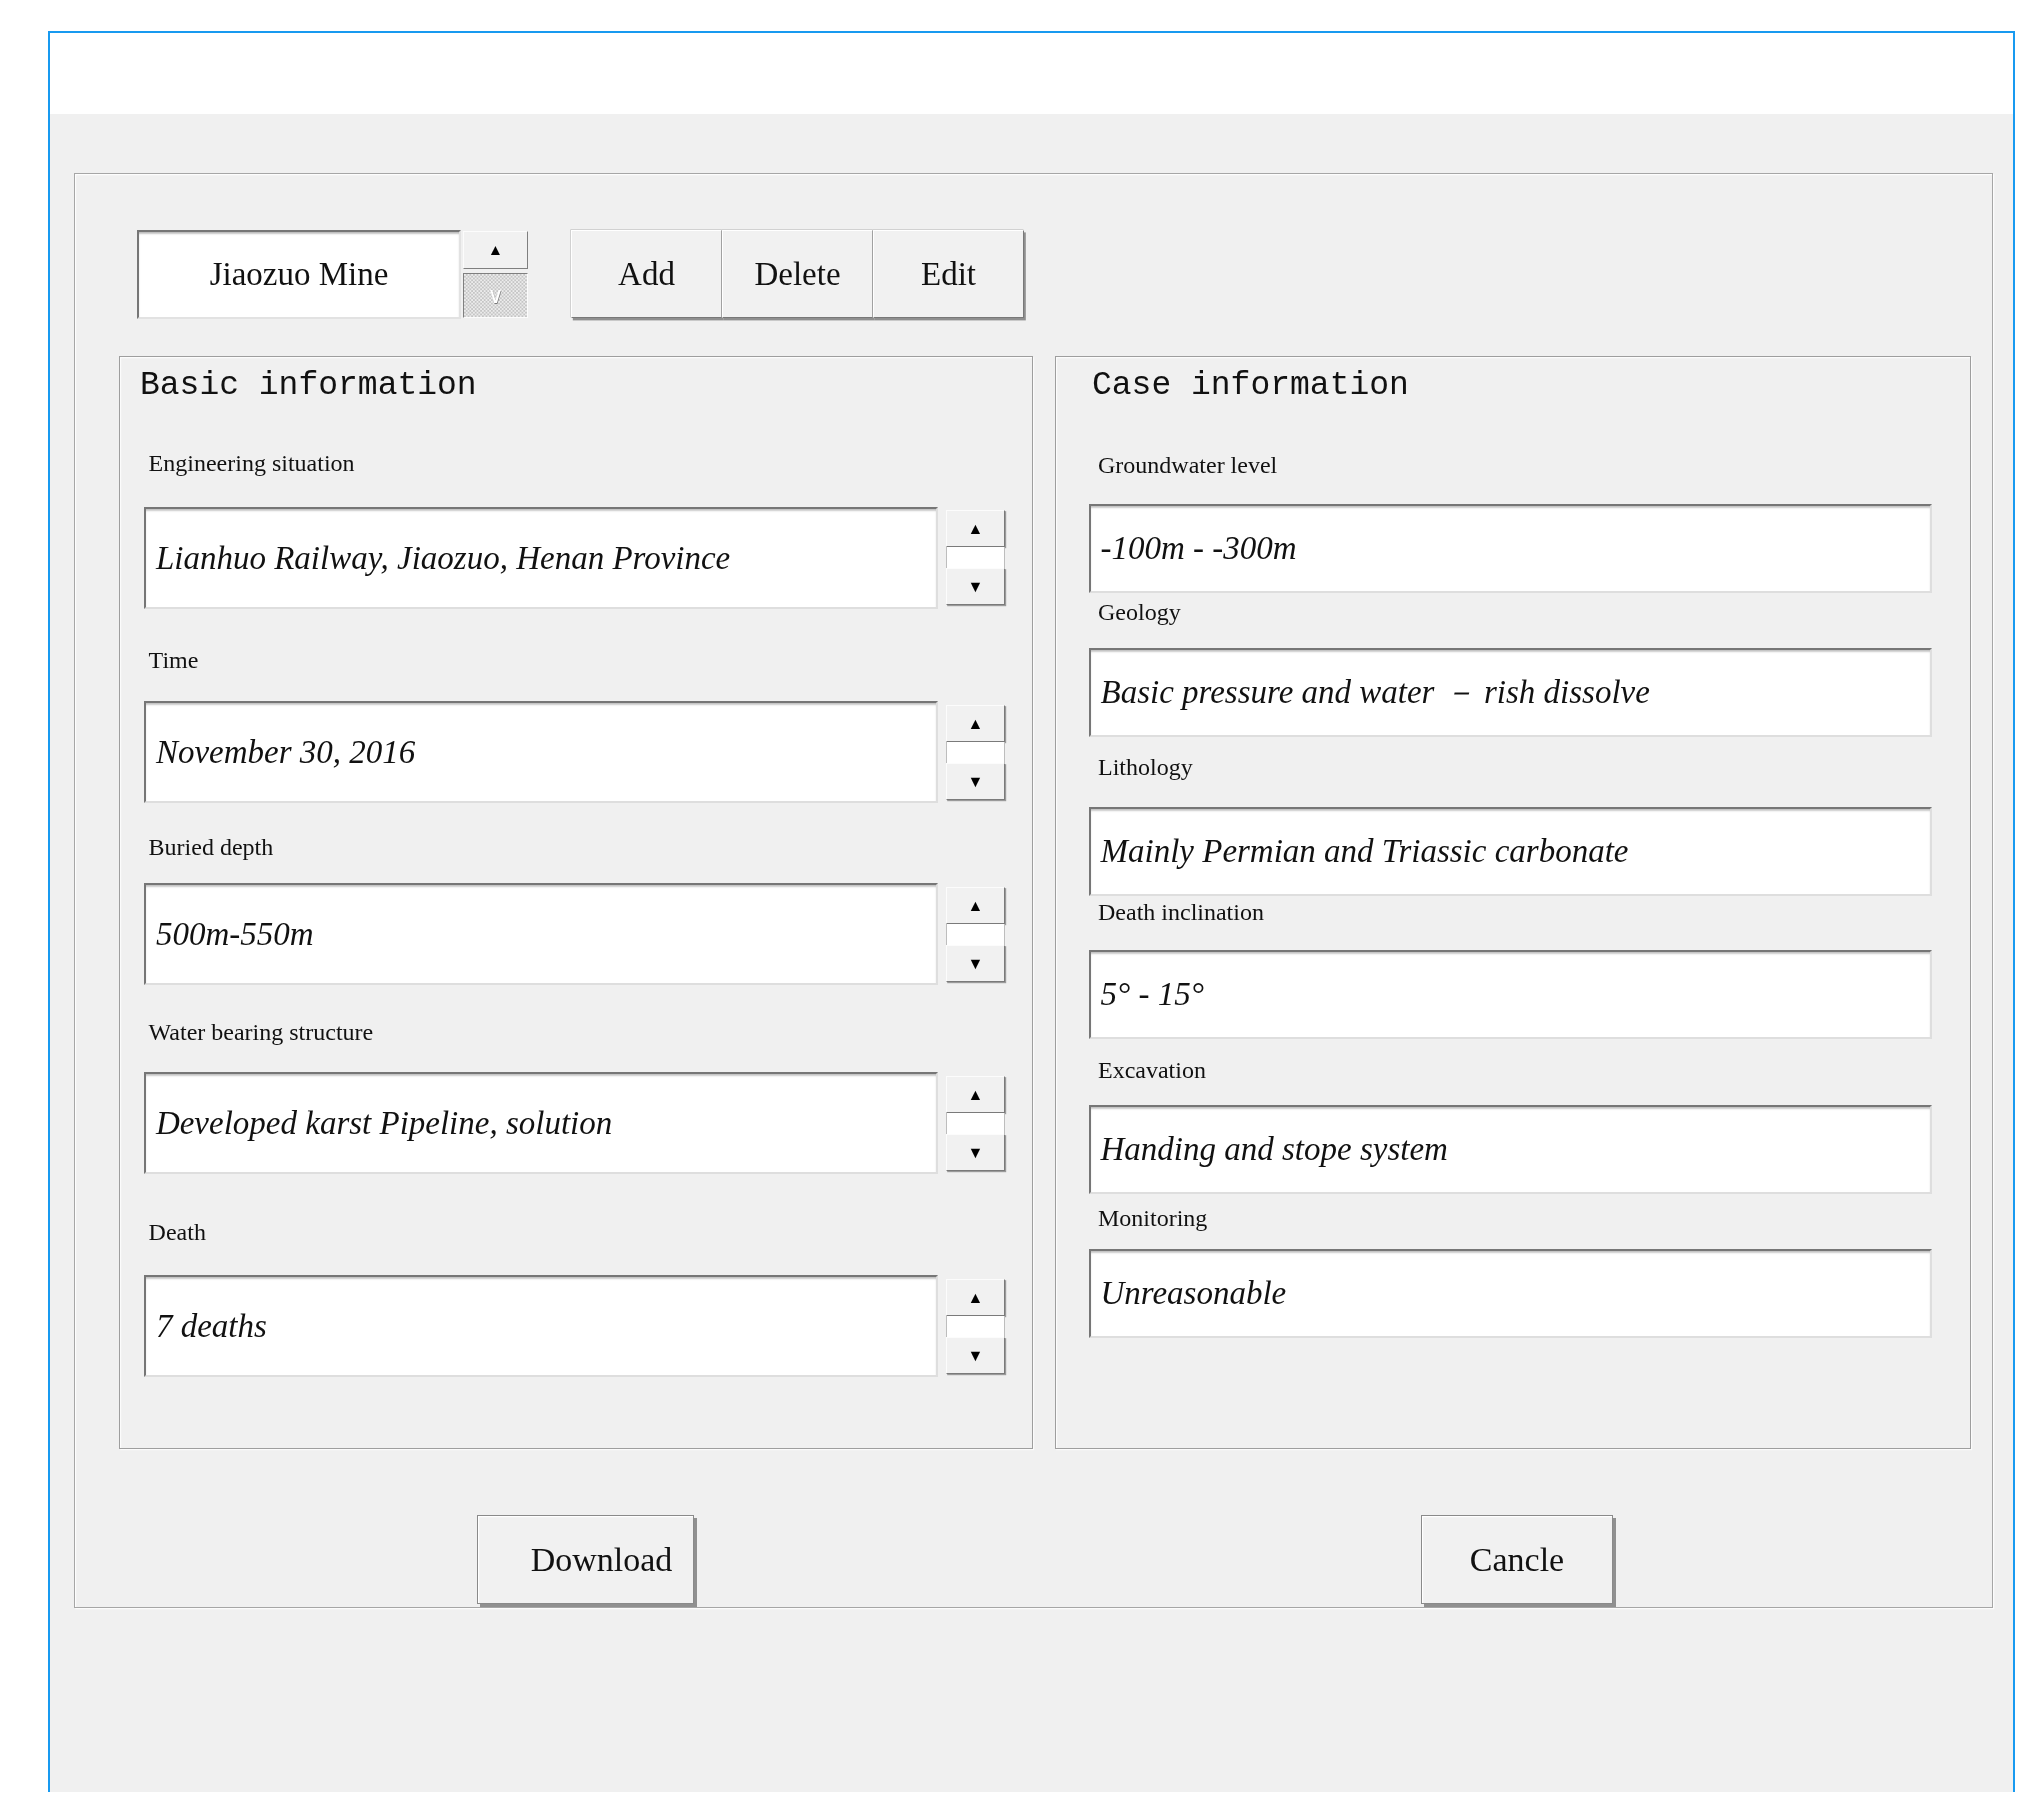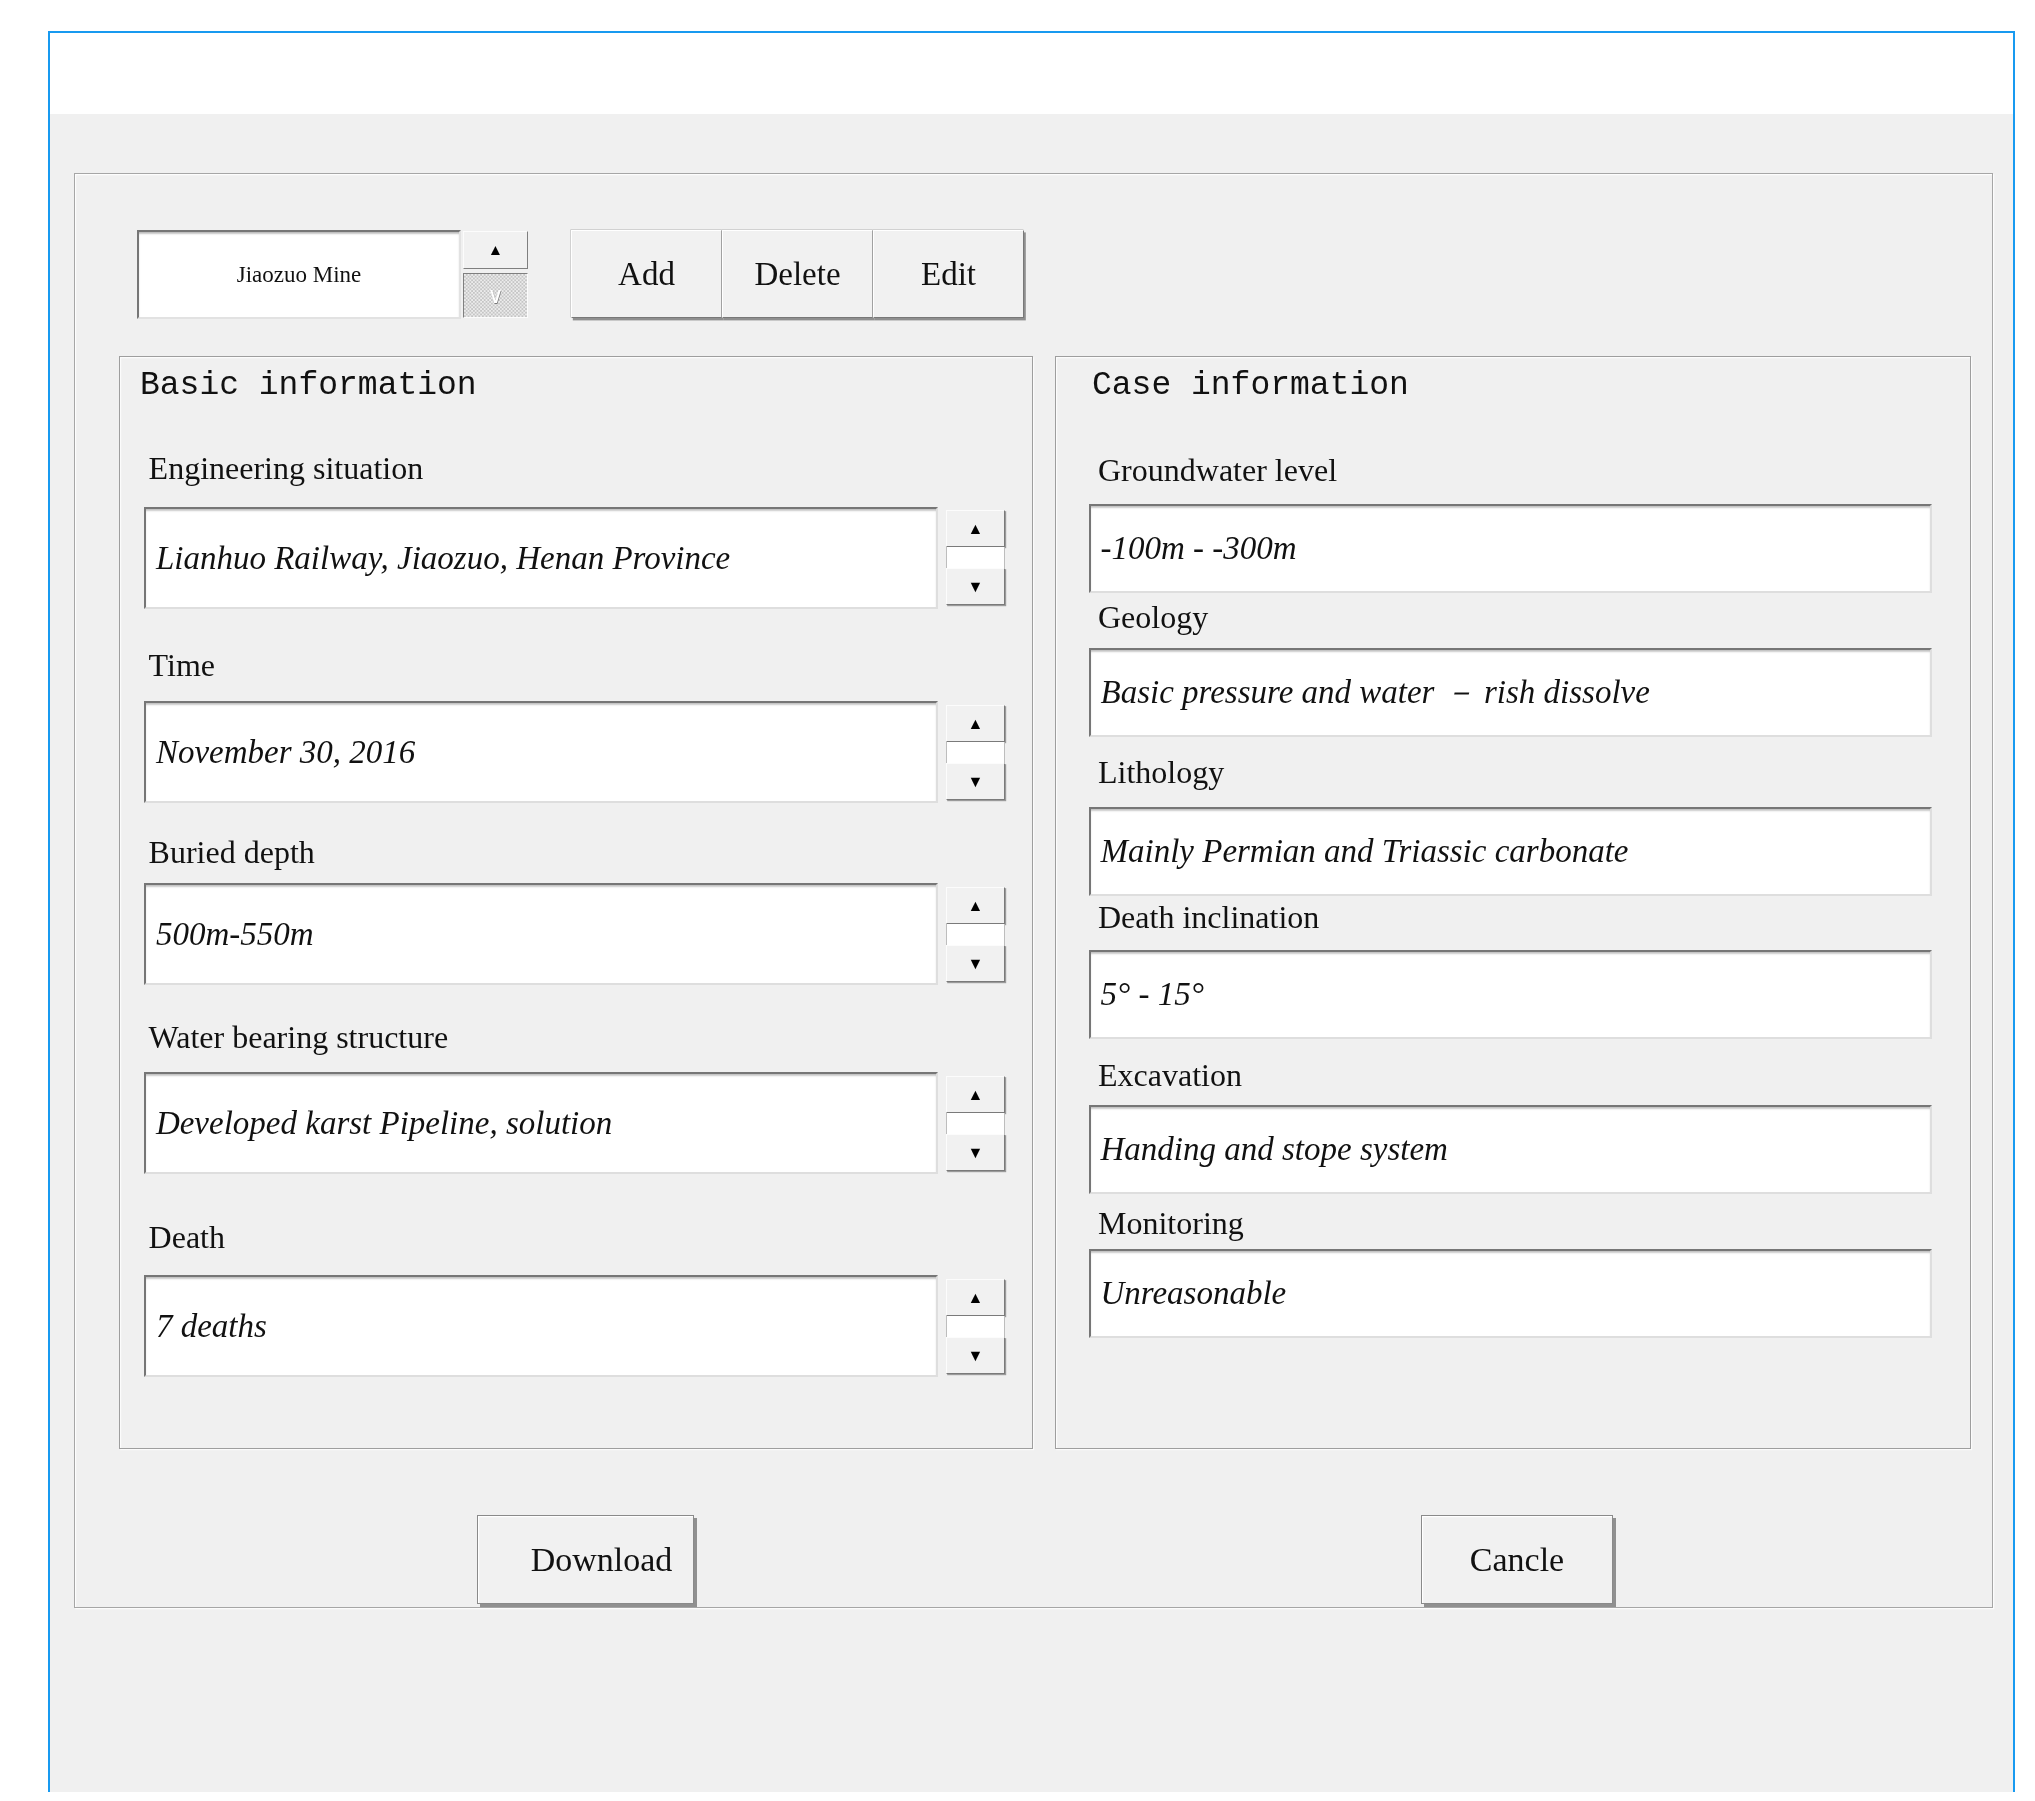--- a/index.html
+++ b/index.html
@@ -18,41 +18,41 @@
   .ctrl-close{right:18px;}
   .glyph-min{width:27px;height:3px;background:#333;margin-top:8.3px;}
   .glyph-max{width:24px;height:28.6px;border:3px solid #333;box-sizing:border-box;}
   .glyph-close{font-size:36px;color:#222;font-family:"DejaVu Sans",sans-serif;line-height:1;}
 
   
   .client{position:absolute;left:0;top:81px;width:100%;height:1678px;background:#f0f0f0;}
   .frame{position:absolute;left:24px;top:59px;width:1919px;height:1435px;border:1.8px solid #a6a6a6;box-sizing:border-box;box-shadow:1.2px 1.2px 0 #fcfcfc, inset 1.2px 1.2px 0 rgba(255,255,255,.85);}
 
   
-  .combo{position:absolute;left:87px;top:116px;width:324px;height:89px;background:#fff;border:2.4px solid;border-color:#767676 #e2e2e2 #e2e2e2 #767676;box-sizing:border-box;box-shadow:inset 0 2.4px 1.8px -0.6px rgba(0,0,0,.28);display:flex;align-items:center;justify-content:center;font-size:23px;}
+  .combo{position:absolute;left:87px;top:116px;width:324px;height:89px;background:#fff;border:2.4px solid;border-color:#767676 #e2e2e2 #e2e2e2 #767676;box-sizing:border-box;box-shadow:inset 0 2.4px 1.8px -0.6px rgba(0,0,0,.28);display:flex;align-items:center;justify-content:center;font-size:33px;}
   .combo-spin{position:absolute;left:413px;top:117px;width:65px;height:87px;display:flex;flex-direction:column;}
   .combo-spin .up{flex:0 0 38px;background:#f1f1f1;border:1.8px solid;border-color:#fcfcfc #7f7f7f #7f7f7f #fcfcfc;box-sizing:border-box;display:flex;align-items:center;justify-content:center;font-size:15.5px;color:#000;}
   .combo-spin .gap{flex:0 0 3.6px;}
   .combo-spin .down{flex:1 1 auto;background:repeating-conic-gradient(#c5c5c5 0% 25%, #ececec 0% 50%) 0 0/3.6px 3.6px;border:1.8px solid;border-color:#7f7f7f #fcfcfc #fcfcfc #7f7f7f;box-sizing:border-box;display:flex;align-items:center;justify-content:center;}
   .combo-spin .down span{color:#fff;font-size:22.6px;font-family:"DejaVu Sans",sans-serif;text-shadow:0.6px 0.6px 0.6px #777;line-height:.8;}
   .topbtn{position:absolute;top:116px;height:88px;background:#f1f1f1;border:1.8px solid;border-color:#ffffff #787878 #787878 #ffffff;box-sizing:border-box;box-shadow:1.8px 2.4px 0 #8f8f8f, -0.6px -0.6px 0 #bdbdbd;display:flex;align-items:center;justify-content:center;font-size:33px;}
   .btn-add{left:521px;width:151px;}
   .btn-delete{left:672px;width:151px;}
   .btn-edit{left:823px;width:151px;}
 
   
   .group{position:absolute;top:242px;height:1093px;border:1.8px solid #9e9e9e;box-sizing:border-box;box-shadow:1.2px 1.2px 0 #fbfbfb, inset 1.2px 1.2px 0 rgba(255,255,255,.8);}
   .group-basic{left:69px;width:914px;}
   .group-case{left:1005px;width:916px;}
   .group-title{position:absolute;top:10px;font-size:33px;font-family:Liberation Mono, monospace;}
   .group-basic .group-title{left:20px;}
   .group-case .group-title{left:36px;}
 
   
-  .flabel{position:absolute;font-size:32px;white-space:nowrap;}
+  .flabel{position:absolute;font-size:24px;white-space:nowrap;}
   .fbox{position:absolute;background:#fff;border:2.4px solid;border-color:#767676 #dedede #dedede #767676;box-sizing:border-box;box-shadow:inset 0 2.4px 1.8px -0.6px rgba(0,0,0,.25);display:flex;align-items:center;font-size:33px;}
   .fbox .val{padding-left:9.5px;white-space:nowrap;font-style:italic;}
   .group-basic .flabel{left:28.6px;}
   .group-basic .fbox{left:24.4px;width:794px;height:102px;}
   .group-case .flabel{left:42px;}
   .group-case .fbox{left:33px;width:843px;height:89px;}
 
   
   .spin{position:absolute;left:826px;width:59px;height:95px;display:flex;flex-direction:column;}
   .spin .sbtn{background:#f1f1f1;border:1.8px solid;border-color:#fcfcfc #7a7a7a #7a7a7a #fcfcfc;box-sizing:border-box;display:flex;align-items:center;justify-content:center;font-size:16px;color:#000;flex:0 0 37px;box-shadow:1.2px 1.2px 0 #9a9a9a;}

